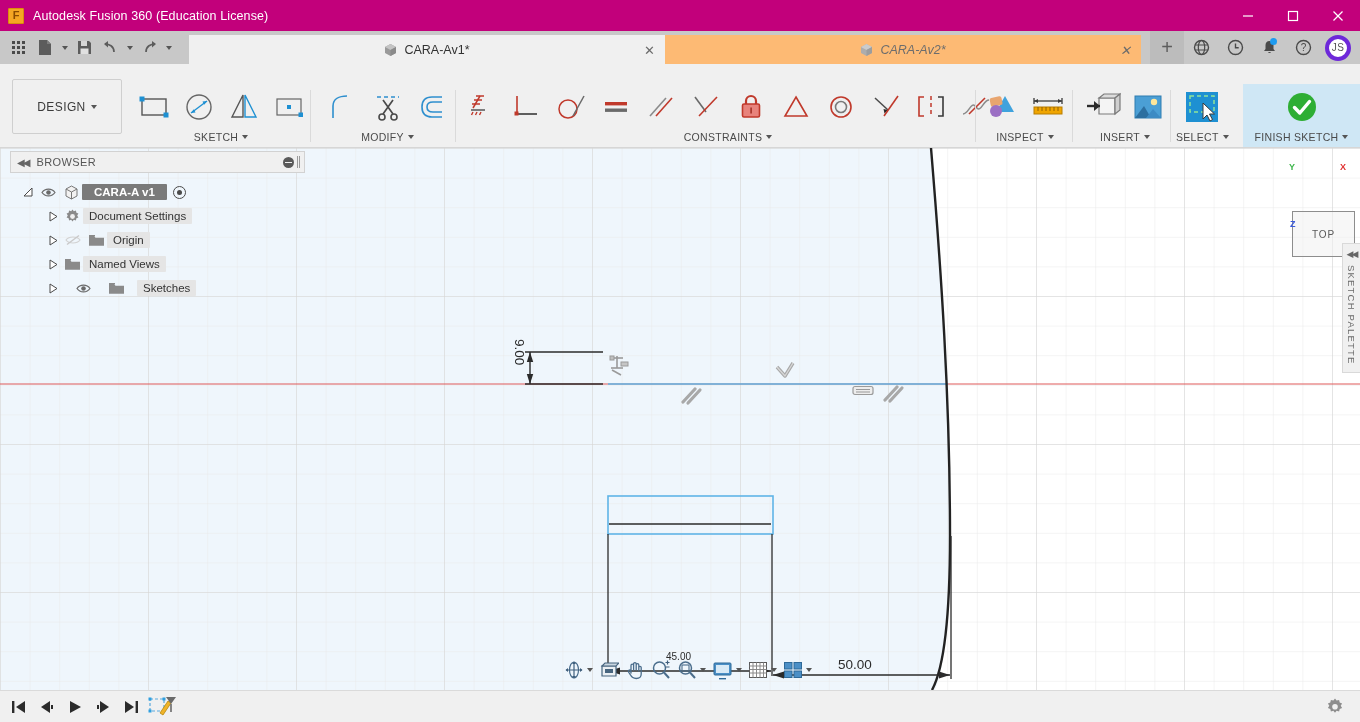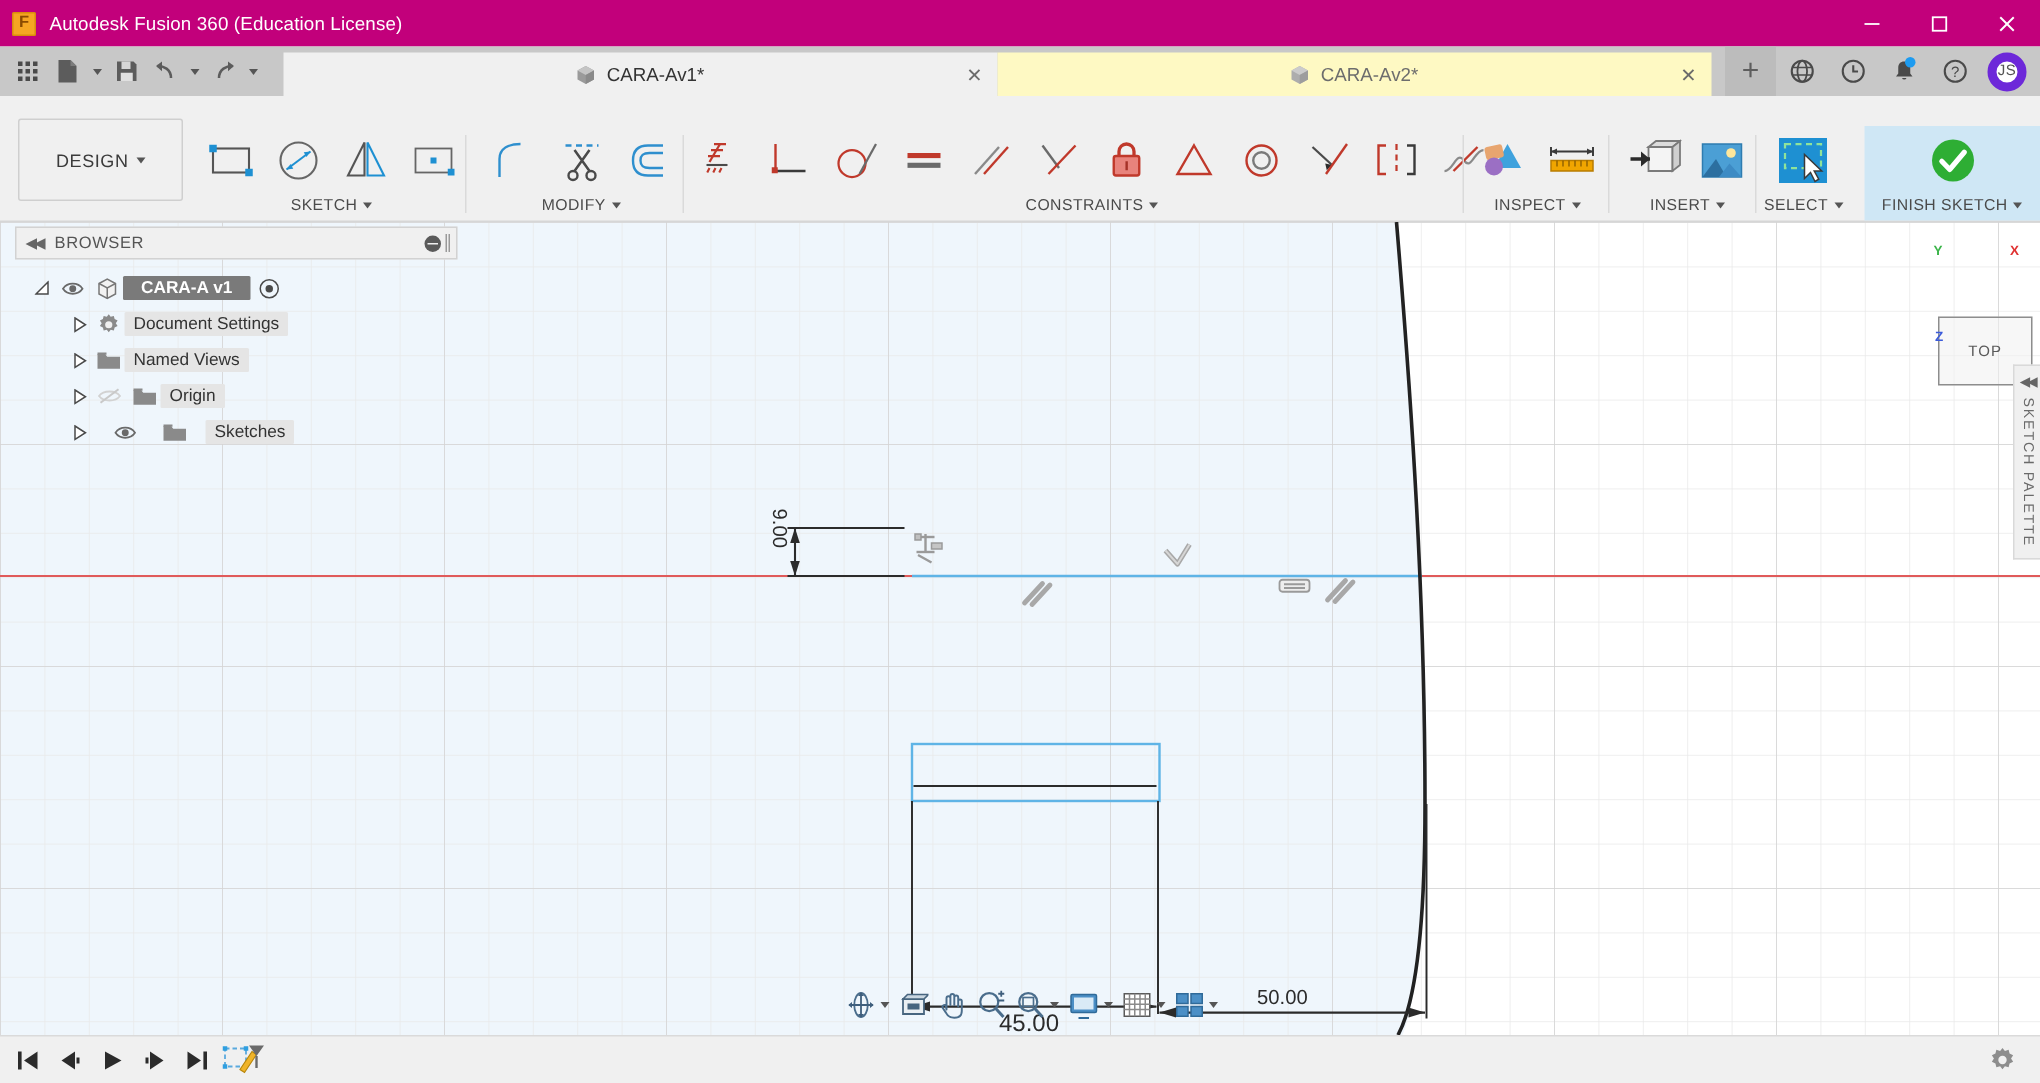--- a/index.html
+++ b/index.html
@@ -43,40 +43,40 @@
   }
   .qa-caret { width: 13px; height: 26px; display: flex; align-items: center; justify-content: center; }
   .caret { width: 0; height: 0; border-left: 3.5px solid transparent; border-right: 3.5px solid transparent; border-top: 4px solid #555; }
 
   .doc-tab {
     position: relative; height: 29px; margin-top: 4px;
     display: flex; align-items: center; justify-content: center;
     font-size: 12.5px; color: #555;
   }
   .doc-tab.active { background: #f0f0f0; color: #333; margin-left: 10px; }
-  .doc-tab.inactive { background: #fef9c3; color: #6d6d6d; }
+  .doc-tab.inactive { background: #fdba74; color: #6d6d6d; font-style: italic; }
   .doc-tab .cube { margin-right: 7px; display: inline-flex; }
   .doc-tab .x {
     position: absolute; right: 10px; top: 50%; transform: translateY(-50%);
     font-size: 13px; color: #6b6b6b; line-height: 1;
   }
   .tab-gap { width: 4px; }
   .tabstrip-right { margin-left: auto; display: flex; align-items: center; }
   .newtab {
     width: 34px; height: 33px; background: #bcbcbc;
     display: flex; align-items: center; justify-content: center;
     font-size: 20px; color: #5d5d5d; font-weight: 300;
   }
   .ts-icon {
     width: 34px; height: 33px; display: flex; align-items: center; justify-content: center;
     color: #4a4a4a; position: relative;
   }
   .ts-dot { position: absolute; right: 9px; top: 7px; width: 7px; height: 7px; border-radius: 50%; background: #1d9bf0; }
   .avatar {
-    width: 26px; height: 26px; border-radius: 50%; background: #fff; border: 6px solid #6d28d9;
+    width: 26px; height: 26px; border-radius: 50%; background: #fff; border: 4px solid #6d28d9;
     display: flex; align-items: center; justify-content: center;
     font-size: 10px; color: #555; margin: 0 9px 0 5px; letter-spacing: .3px;
   }
 
   
   .ribbon {
     position: absolute; left: 0; top: 64px; width: 1360px; height: 84px;
     background: #f0f0f0; border-bottom: 1px solid #d6d6d6;
   }
   .ribbon-tabs { position: absolute; left: 124px; top: 0; height: 20px; display: flex; }
@@ -630,21 +630,21 @@
 
       <g>
         <line x1="525" y1="204" x2="603" y2="204" stroke="#2b2b2b" stroke-width="1.3"></line>
         <line x1="525" y1="236" x2="603" y2="236" stroke="#2b2b2b" stroke-width="1.3"></line>
         <line x1="530" y1="204" x2="530" y2="236" stroke="#2b2b2b" stroke-width="1.4"></line>
         <path d="M530,204 l-3.2,10 h6.4 z" fill="#2b2b2b"></path>
         <path d="M530,236 l-3.2,-10 h6.4 z" fill="#2b2b2b"></path>
       </g>
     </svg>
 
-    <div style="position:absolute; left:666px; top:503px; font-size:16px; color:#2b2b2b;margin-top:23px;">45.00</div>
+    <div style="position:absolute; left:666px; top:503px; font-size:10px; color:#2b2b2b;">45.00</div>
     <div style="position:absolute; left:838px; top:509px; font-size:13.5px; color:#2b2b2b;">50.00</div>
     <div style="position:absolute; left:527px; top:191px; font-size:13.5px; color:#2b2b2b; transform: rotate(90deg); transform-origin: left top;">9.00</div>
 
     <div style="position:absolute; left:608px; top:206px;">
       <svg width="24" height="26" viewBox="0 0 24 26">
         <g stroke="#9a9a9a" stroke-width="1.6" fill="none">
           <path d="M3 4 L15 4"></path>
             <path d="M9 2 L9 14"></path>
           <path d="M3 14 L15 14"></path>
             <path d="M4 16 L13 21"></path>
@@ -732,48 +732,48 @@
         </span>
         <span class="tlabel">Document Settings</span>
       </div>
 
       <div class="tnode" style="padding-left:25px;">
         <span class="tarrow">
           <svg width="10" height="11" viewBox="0 0 10 11">
               <path d="M2 1 L9 5.5 L2 10 z" fill="#ffffff" stroke="#4a4a4a" stroke-width="1"></path>
             </svg>
         </span>
+        <span class="teye">
+          <svg width="16" height="12" viewBox="0 0 16 12">
+              <path d="M1 6 C4 2 12 2 15 6 C12 10 4 10 1 6 z" fill="none" stroke="#d2d2d2" stroke-width="1.2"></path>
+              <path d="M2 10.5 L14 1.5" stroke="#c9c9c9" stroke-width="1.4"></path>
+            </svg>
+        </span>
         <span class="ticon">
           <svg width="17" height="14" viewBox="0 0 17 14">
               <path d="M1 3 h5 l1.5 1.8 h8.5 v8 h-15 z" fill="#8a8a8a"></path>
               <path d="M1 2 h6 v1.5 h-6 z" fill="#8a8a8a"></path>
             </svg>
         </span>
-        <span class="tlabel">Named Views</span>
+        <span class="tlabel">Origin</span>
       </div>
 
       <div class="tnode" style="padding-left:25px;">
         <span class="tarrow">
           <svg width="10" height="11" viewBox="0 0 10 11">
               <path d="M2 1 L9 5.5 L2 10 z" fill="#ffffff" stroke="#4a4a4a" stroke-width="1"></path>
             </svg>
         </span>
-        <span class="teye">
-          <svg width="16" height="12" viewBox="0 0 16 12">
-              <path d="M1 6 C4 2 12 2 15 6 C12 10 4 10 1 6 z" fill="none" stroke="#d2d2d2" stroke-width="1.2"></path>
-              <path d="M2 10.5 L14 1.5" stroke="#c9c9c9" stroke-width="1.4"></path>
-            </svg>
-        </span>
         <span class="ticon">
           <svg width="17" height="14" viewBox="0 0 17 14">
               <path d="M1 3 h5 l1.5 1.8 h8.5 v8 h-15 z" fill="#8a8a8a"></path>
               <path d="M1 2 h6 v1.5 h-6 z" fill="#8a8a8a"></path>
             </svg>
         </span>
-        <span class="tlabel">Origin</span>
+        <span class="tlabel">Named Views</span>
       </div>
 
       <div class="tnode" style="padding-left:25px;gap:10px;">
         <span class="tarrow">
           <svg width="10" height="11" viewBox="0 0 10 11">
               <path d="M2 1 L9 5.5 L2 10 z" fill="#ffffff" stroke="#4a4a4a" stroke-width="1"></path>
             </svg>
         </span>
         <span class="teye">
           <svg width="15" height="11" viewBox="0 0 15 11">

